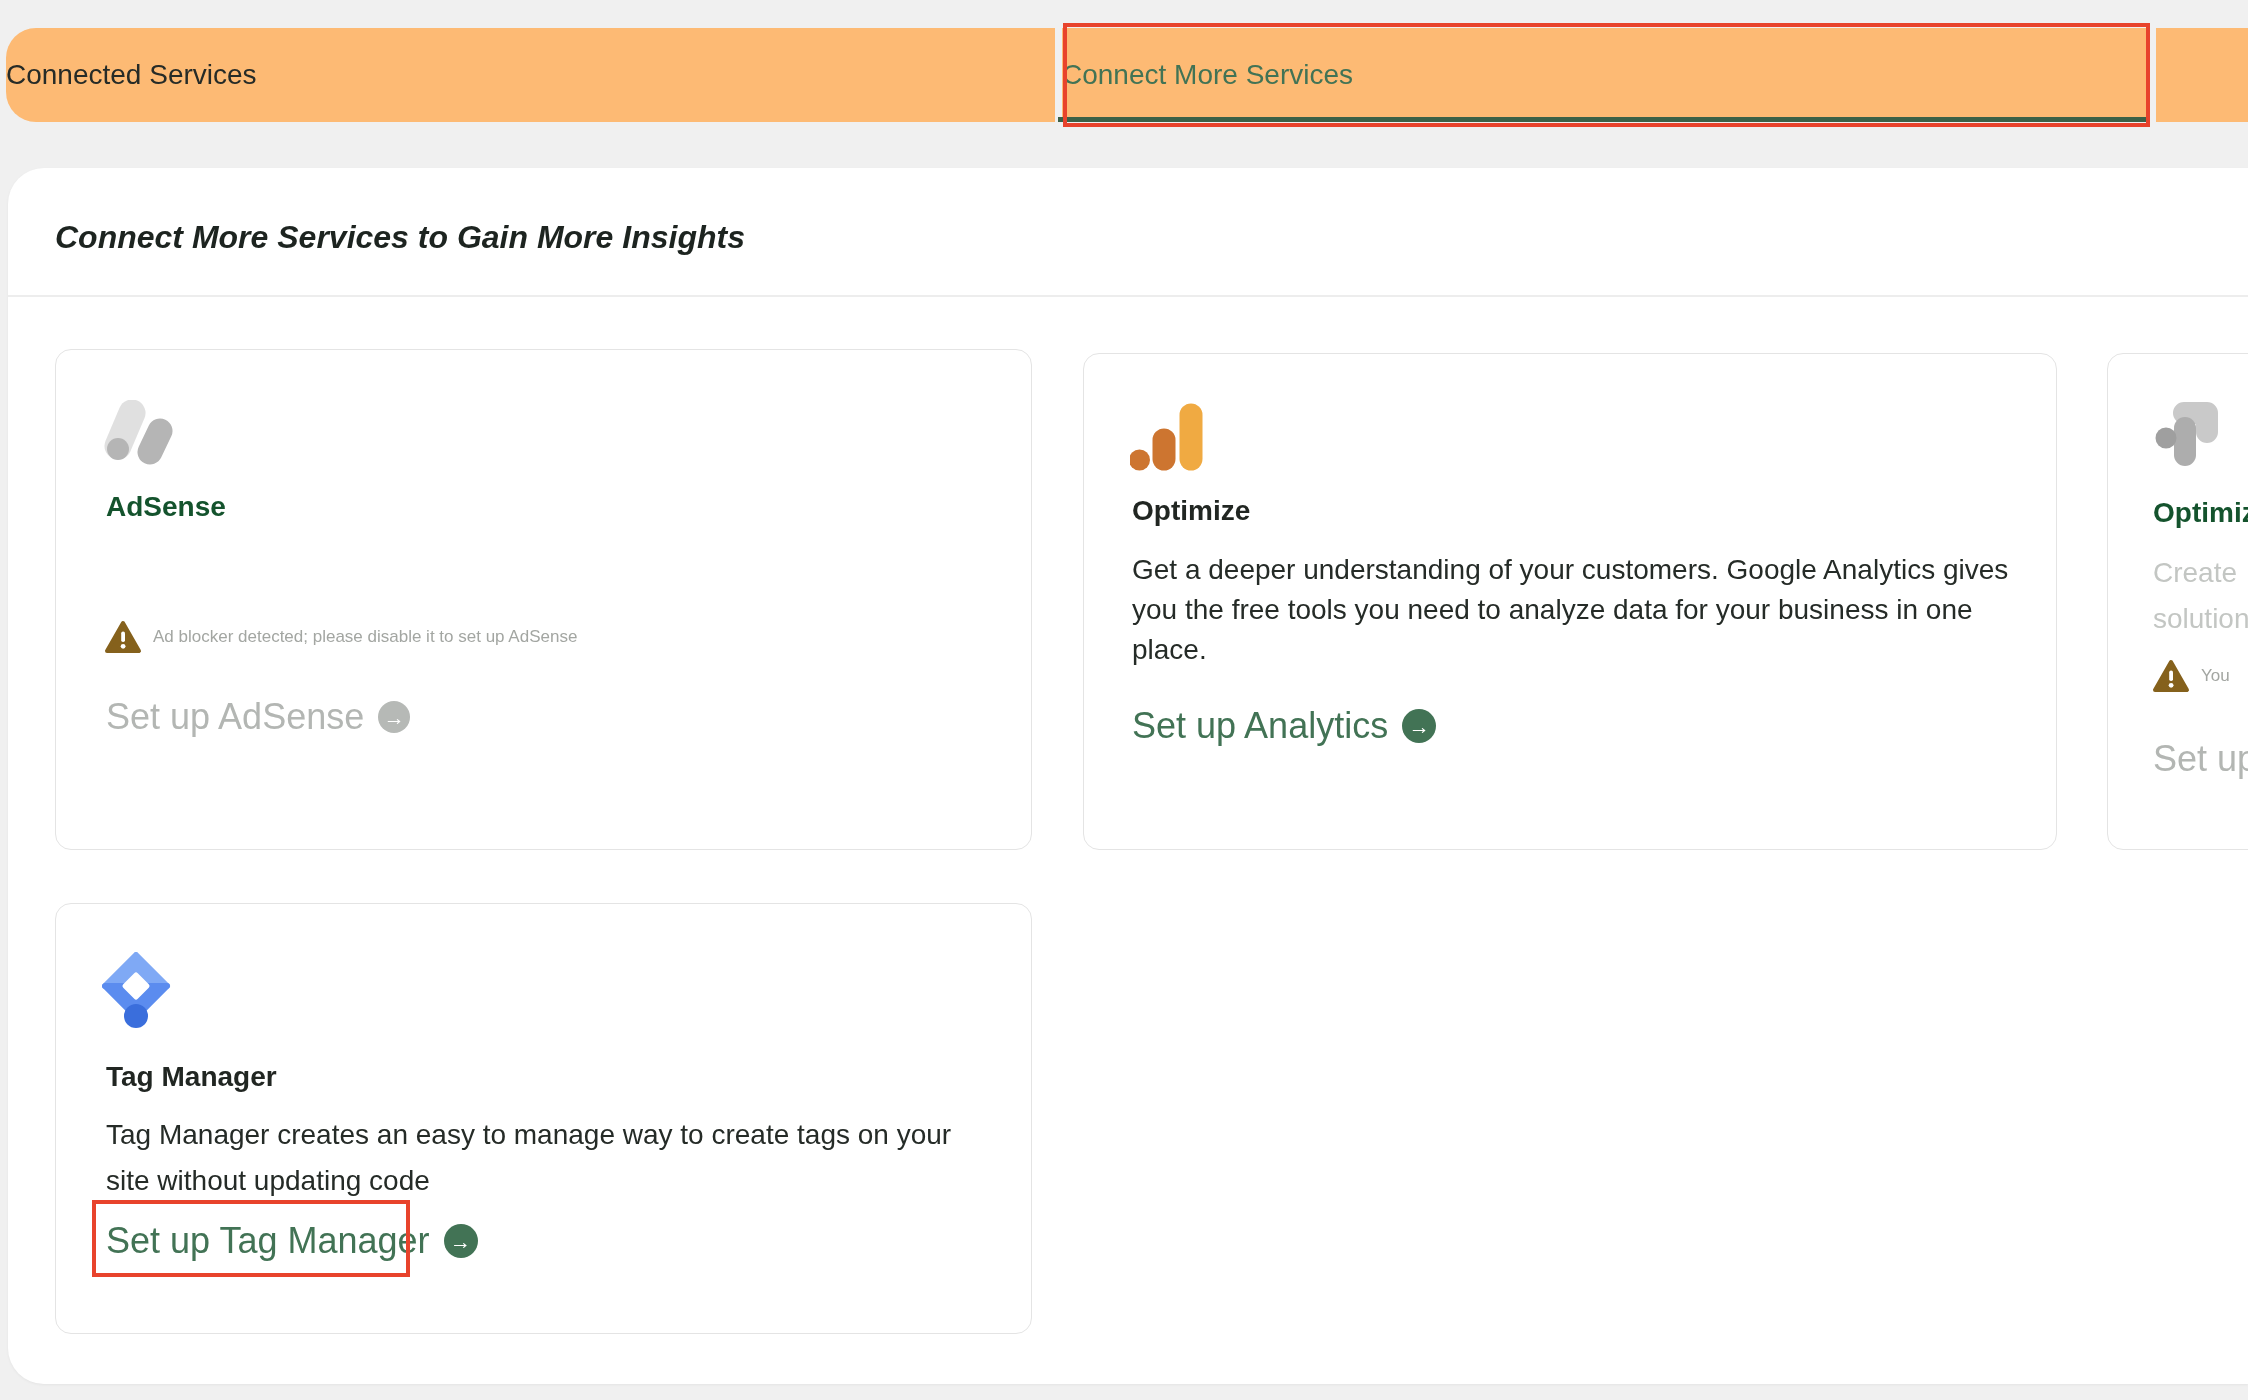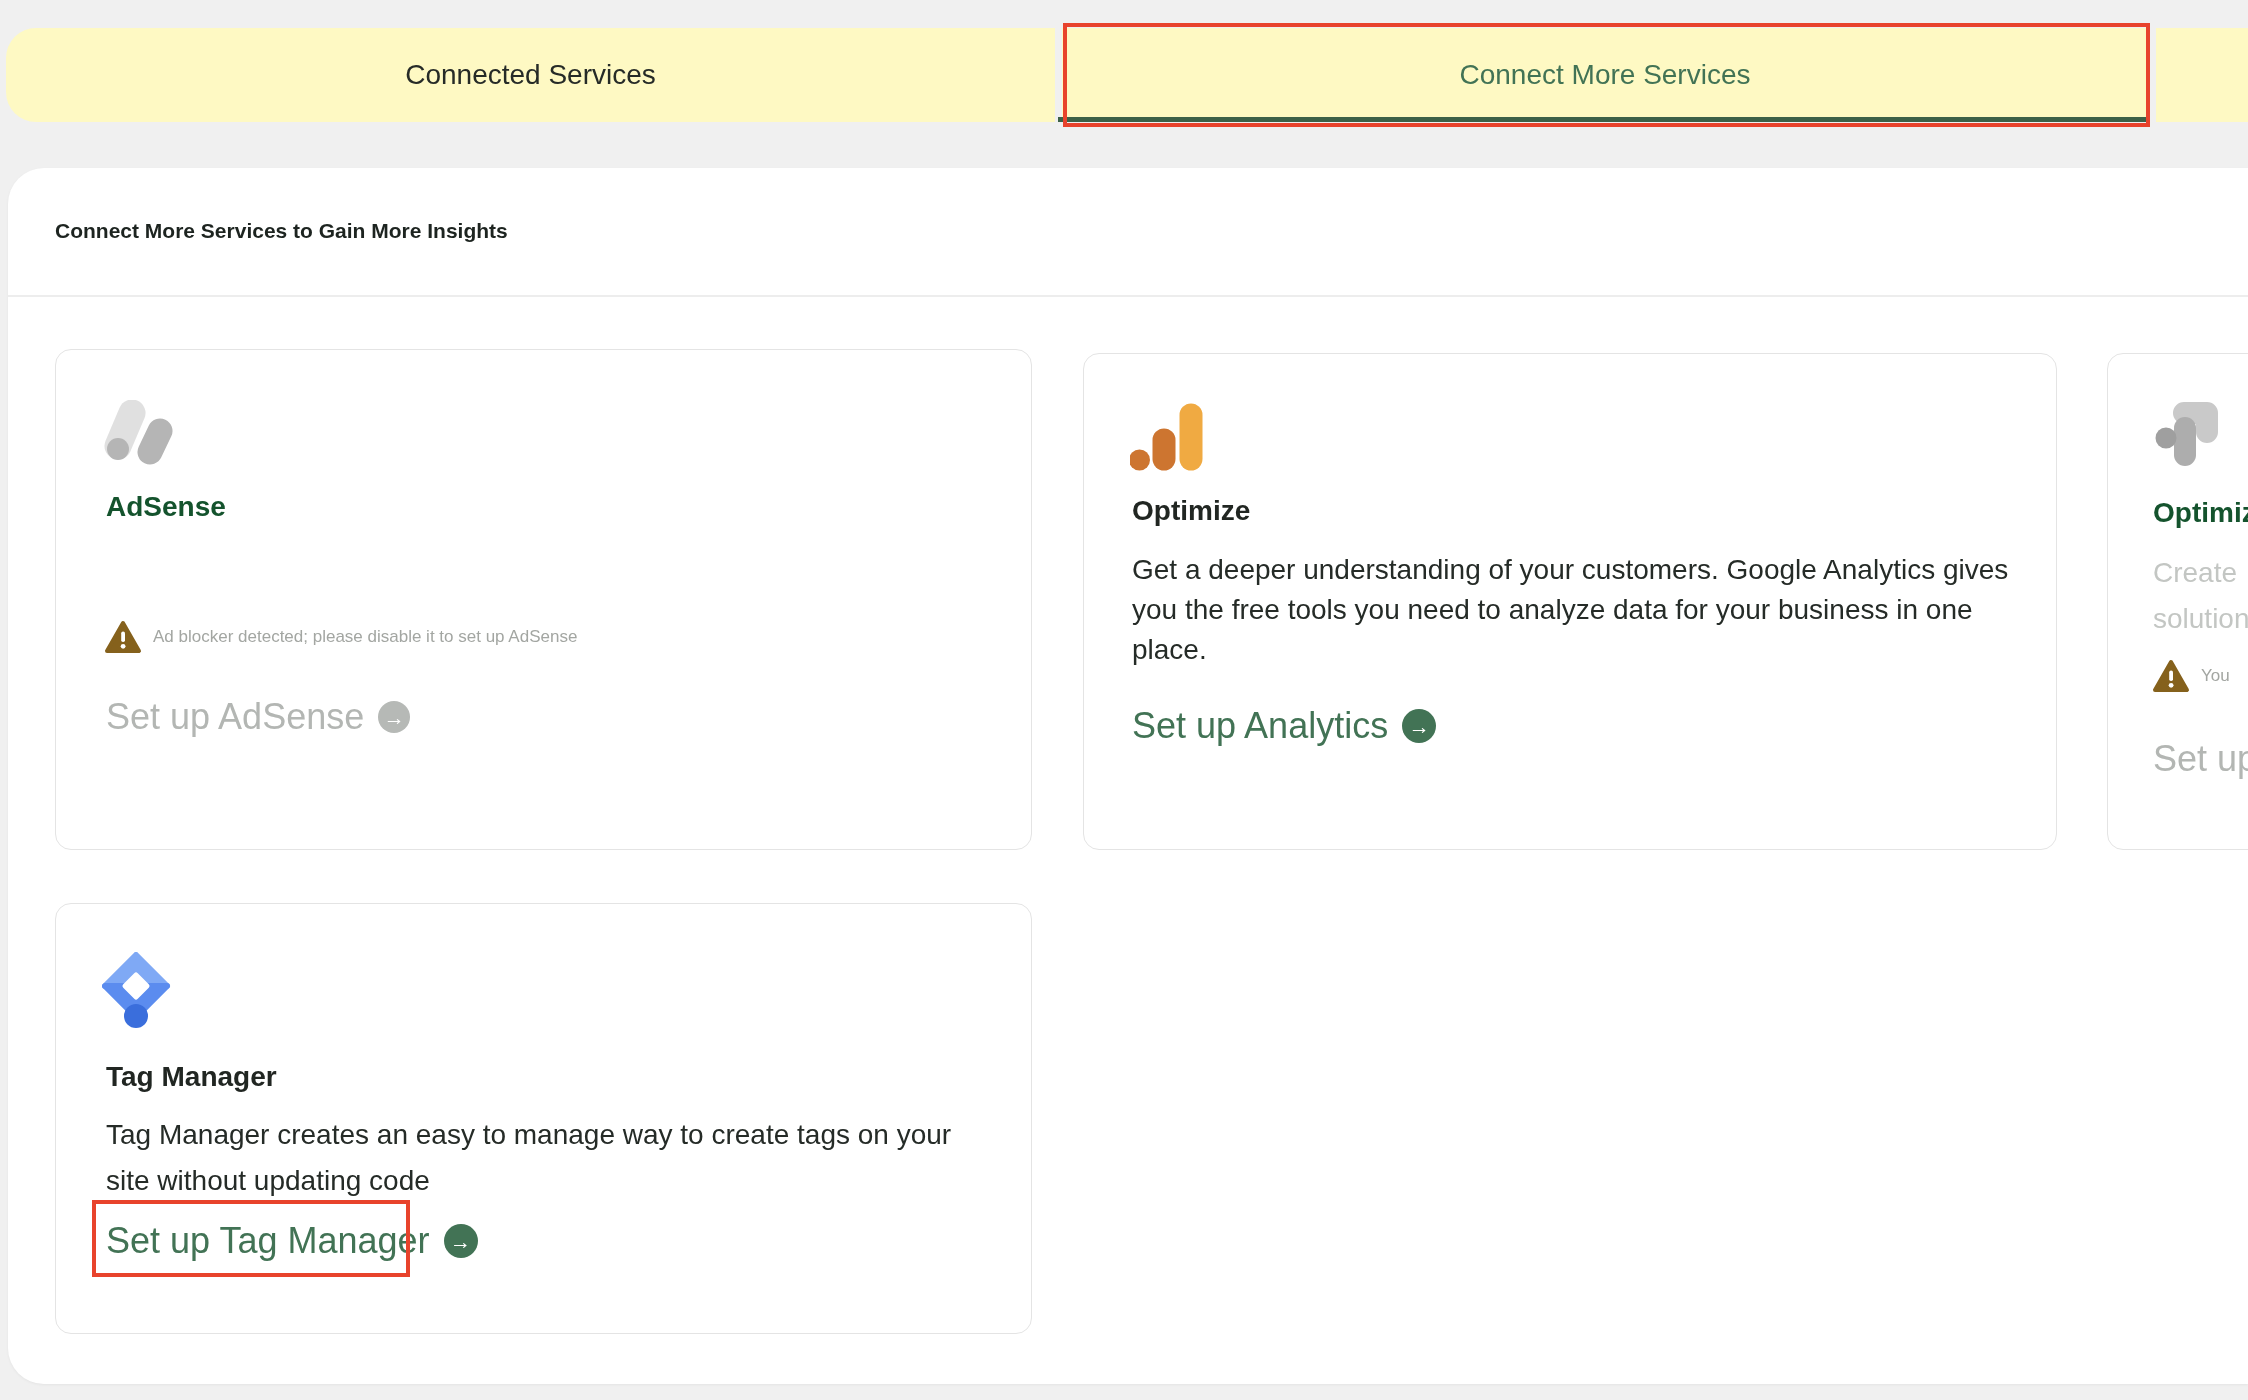--- a/index.html
+++ b/index.html
@@ -1,35 +1,35 @@
 <!DOCTYPE html>
 <html><head>
 <meta charset="utf-8">
 <style>
   html,body{margin:0;padding:0;}
   body{font-family:"Liberation Sans","DejaVu Sans",sans-serif;}
   .page{position:relative;width:2248px;height:1400px;background:#f0f0f0;overflow:hidden;}
 
   
-  .tab{position:absolute;top:28px;height:94px;background:#fef9c3;display:flex;align-items:center;justify-content:center;}
+  .tab{position:absolute;top:28px;height:94px;background:#fdba74;display:flex;align-items:center;}
   .tab-connected{left:6px;width:1049px;border-radius:30px 0 0 30px;}
   .tab-connect-more{left:1062px;width:1086px;}
   .tab-next{left:2156px;width:92px;}
   .tab-label{font-size:28px;font-weight:500;color:#262b27;}
   .tab-label.active{color:#427355;}
   .tab-underline{position:absolute;left:1058px;top:117px;width:1090px;height:5px;background:#3c6147;}
 
   
   .annotation-box{position:absolute;border:4px solid #e8432c;box-sizing:border-box;background:transparent;pointer-events:none;}
   .annotation-tab{left:1063px;top:23px;width:1087px;height:104px;}
   .annotation-cta{left:92px;top:1200px;width:318px;height:77px;}
 
   
   .panel{position:absolute;left:8px;top:168px;width:2240px;height:1216px;background:#ffffff;border-radius:36px 0 0 36px;box-shadow:0 1px 3px rgba(0,0,0,0.05);}
-  .panel-heading{position:absolute;left:55px;top:219px;font-size:21px;font-weight:700;color:#1d2420;}
+  .panel-heading{position:absolute;left:55px;top:219px;font-size:32px;font-weight:700;color:#1d2420;font-style:italic;}
   .panel-divider{position:absolute;left:8px;top:295px;width:2240px;height:2px;background:#ededed;}
 
   
   .card{position:absolute;background:#ffffff;border:1.5px solid #e4e4e4;border-radius:16px;box-sizing:border-box;}
   .card-adsense{left:55px;top:349px;width:977px;height:501px;}
   .card-analytics{left:1083px;top:353px;width:974px;height:497px;}
   .card-optimize{left:2107px;top:353px;width:700px;height:497px;}
   .card-tagmanager{left:55px;top:903px;width:977px;height:431px;}
 
   .card-icon{position:absolute;}

